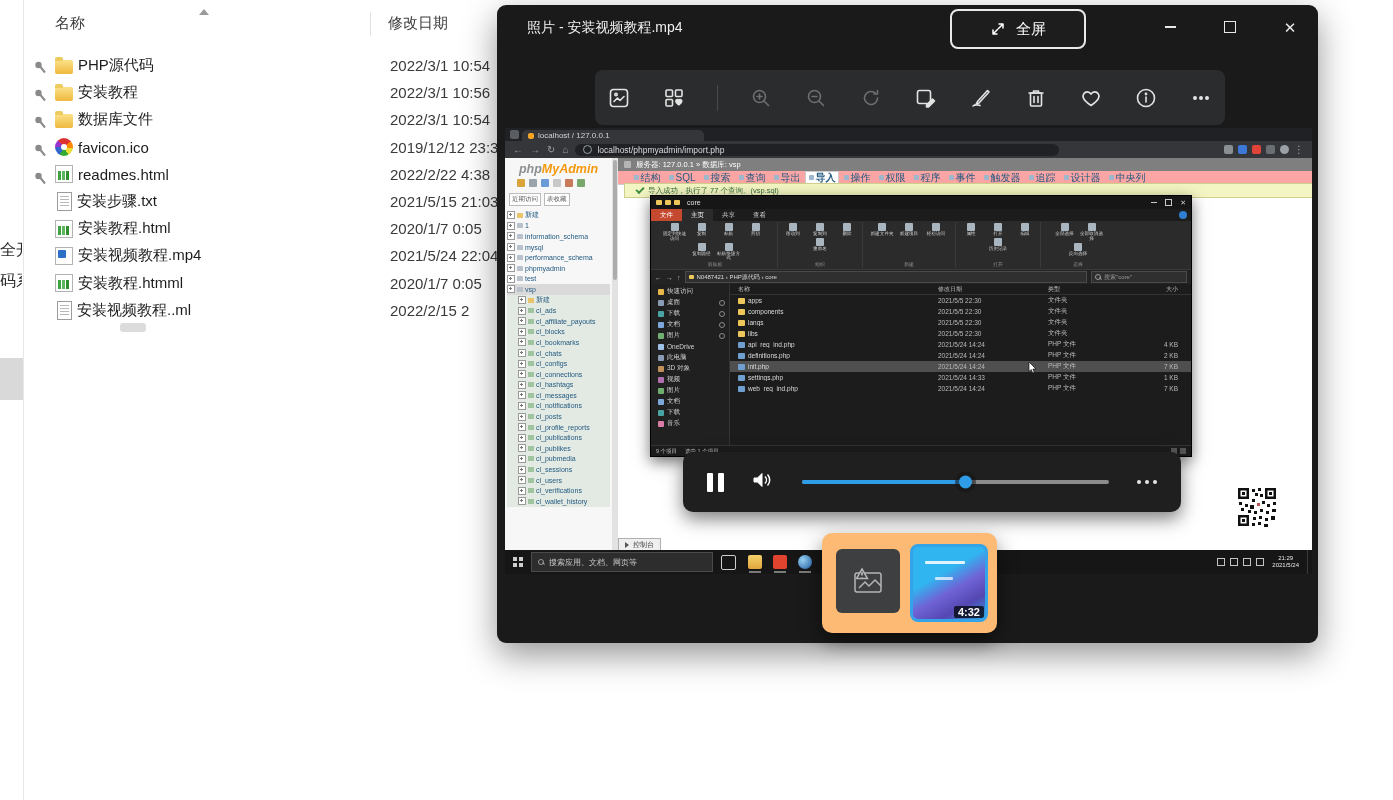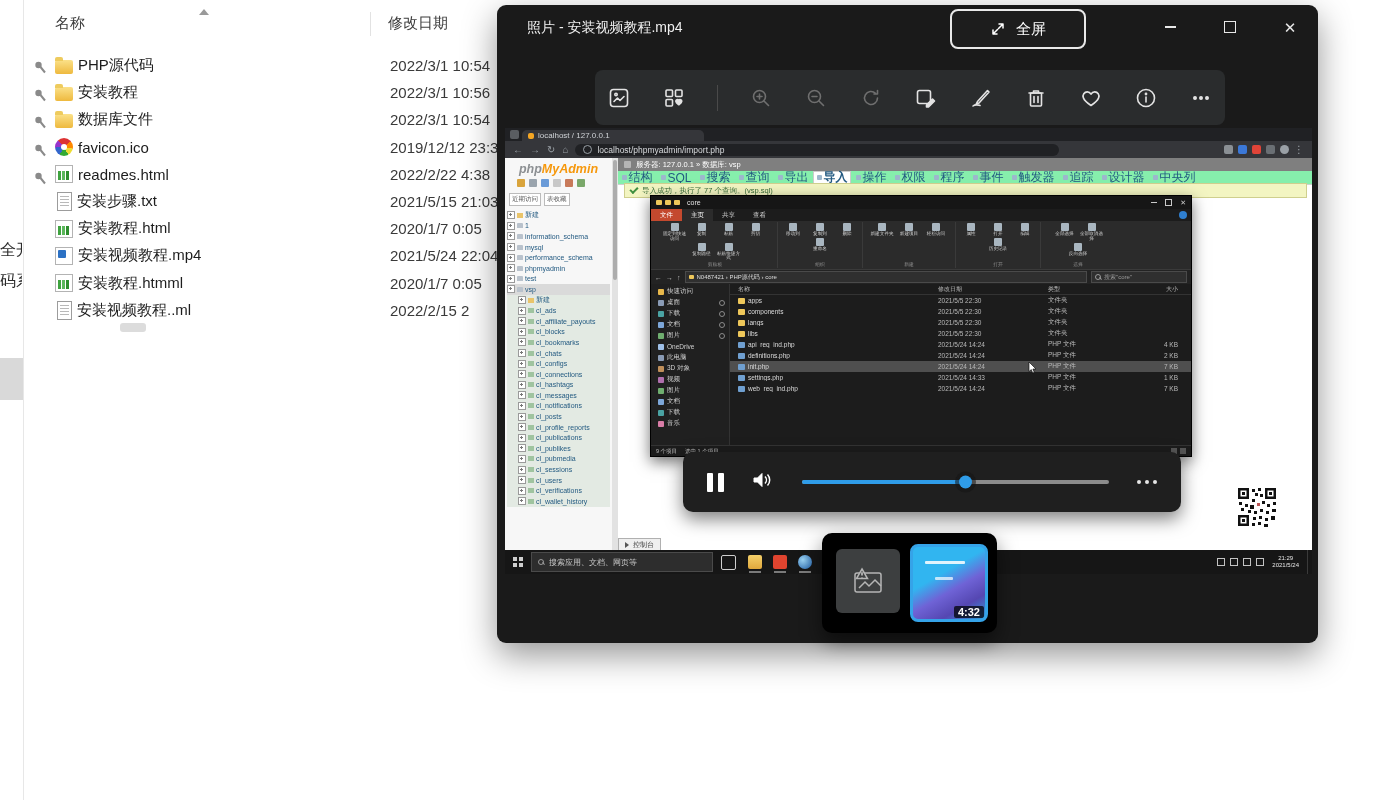--- a/index.html
+++ b/index.html
@@ -83,25 +83,25 @@
   .ticn{width:6px;height:5px;flex:none;background:#c9a86a}
   .ticn.icn-db{background:#b9c2cc;border-radius:1px 1px 0 0}
   .ticn.icn-table{background:#9fc49f}
   .ticn.icn-new{background:#e9c46a}
   .pmascroll{left:107px;top:0;width:6px;height:392px;background:#e2e2e2}
   .pmathumb{left:108px;top:2px;width:4px;height:120px;background:#adadad;border-radius:2px}
 
   
   .pmabc{left:113px;top:0;width:694px;height:13px;background:#7f7f7f;color:#fff;font-size:7.5px;display:flex;align-items:center;gap:5px;padding-left:6px;white-space:nowrap}
   .pmabc::before{content:"";width:7px;height:7px;background:#b5b5b5;border-radius:1px}
-  .pmatabs{left:113px;top:13px;width:694px;height:13px;background:#86efac;border-bottom:1px solid #cfcfcf;display:flex;gap:1px;align-items:stretch;padding-left:0;font-size:12px;color:#235a81}
+  .pmatabs{left:113px;top:13px;width:694px;height:13px;background:#fca5a5;border-bottom:1px solid #cfcfcf;display:flex;gap:1px;align-items:stretch;padding-left:12px;font-size:10px;color:#235a81}
   .ptab{display:flex;align-items:center;gap:2px;padding:0 3.5px;white-space:nowrap}
   .ptab::before{content:"";width:5px;height:5px;background:#9db7cc;border-radius:1px}
   .ptab.act{font-weight:bold;background:#fff;box-shadow:inset 0 0 0 1px #ccc}
-  .pmamsg{left:119px;top:25px;width:676px;height:13px;background:#f3f5c2;border:1px solid #cfcf8e;color:#376b37;font-size:7.5px;display:flex;align-items:center;gap:4px;padding-left:5px;white-space:nowrap}
+  .pmamsg{left:119px;top:25px;width:676px;height:13px;background:#f3f5c2;border:1px solid #cfcf8e;color:#376b37;font-size:7.5px;display:flex;align-items:center;gap:4px;padding-left:11px;white-space:nowrap}
   .pmamsg::before{content:"";width:6px;height:3px;border-left:2px solid #3f8f3f;border-bottom:2px solid #3f8f3f;transform:rotate(-45deg);margin-top:-2px}
 
   
   .we{left:145px;top:37px;width:540px;height:260px;background:#1c1c1c;border:1px solid #000;
       box-shadow:0 5px 14px rgba(0,0,0,.55);color:#d6d6d6;display:flex;flex-direction:column}
   .we-tb{height:13px;display:flex;align-items:center;gap:3px;padding:0 5px;background:#161616;font-size:7px}
   .wmini{width:6px;height:5px;background:#eec win;background:#eec75a;border-radius:1px}
   .we-tb .ti{margin-left:4px;color:#e0e0e0}
   .we-winctl{margin-left:auto;display:flex;gap:8px;align-items:center;color:#c9c9c9}
   .wc-min{width:6px;height:1px;background:#c9c9c9}
@@ -176,21 +176,21 @@
           box-shadow:0 7px 18px rgba(0,0,0,.5);display:flex;align-items:center;padding:0 24px;gap:28px}
   .pausebars{display:flex;gap:5px}
   .pausebars span{width:6px;height:19px;background:#fff;border-radius:1px}
   .vol svg{fill:#fff;stroke:#fff}
   .track{flex:1;height:4px;background:#8c8c8c;border-radius:2px;position:relative}
   .fill{position:absolute;left:0;top:0;height:4px;background:#2f9ce8;border-radius:2px}
   .fill::after{content:"";position:absolute;right:-7px;top:50%;transform:translateY(-50%);width:13px;height:13px;border-radius:50%;background:#2f9ce8;box-shadow:0 0 0 4px rgba(20,20,20,.55)}
   .pdots{display:flex;gap:4px}
   .pdots span{width:4px;height:4px;border-radius:50%;background:#e6e6e6}
 
-  .strip{left:325px;top:528px;width:175px;height:100px;background:#000000;border-radius:10px;box-shadow:0 9px 20px rgba(0,0,0,.5)}
+  .strip{left:325px;top:528px;width:175px;height:100px;background:#fdba74;border-radius:10px;box-shadow:0 9px 20px rgba(0,0,0,.5)}
   .th1{left:14px;top:16px;width:64px;height:64px;background:#3d3f40;border-radius:6px;display:flex;align-items:center;justify-content:center}
   .th1 svg{stroke:#b5b5b5;fill:none;stroke-width:1.5}
   .th2{left:88px;top:11px;width:72px;height:72px;border:3px solid #35a3e8;border-radius:8px;overflow:hidden;
        background:linear-gradient(150deg,#31b5f0 0%,#31b5f0 38%,#6f63d6 58%,#5547b2 78%,#2f9fe0 100%)}
   .th2 .ln1{position:absolute;left:12px;top:14px;width:40px;height:3px;background:rgba(255,255,255,.85);border-radius:1px}
   .th2 .ln2{position:absolute;left:22px;top:30px;width:18px;height:3px;background:rgba(255,255,255,.7);border-radius:1px}
   .dur{position:absolute;right:1px;bottom:1px;background:rgba(8,10,22,.82);color:#fff;font-size:11px;font-weight:bold;padding:0 4px;border-radius:2px}
 </style>
 </head>
 <body>

